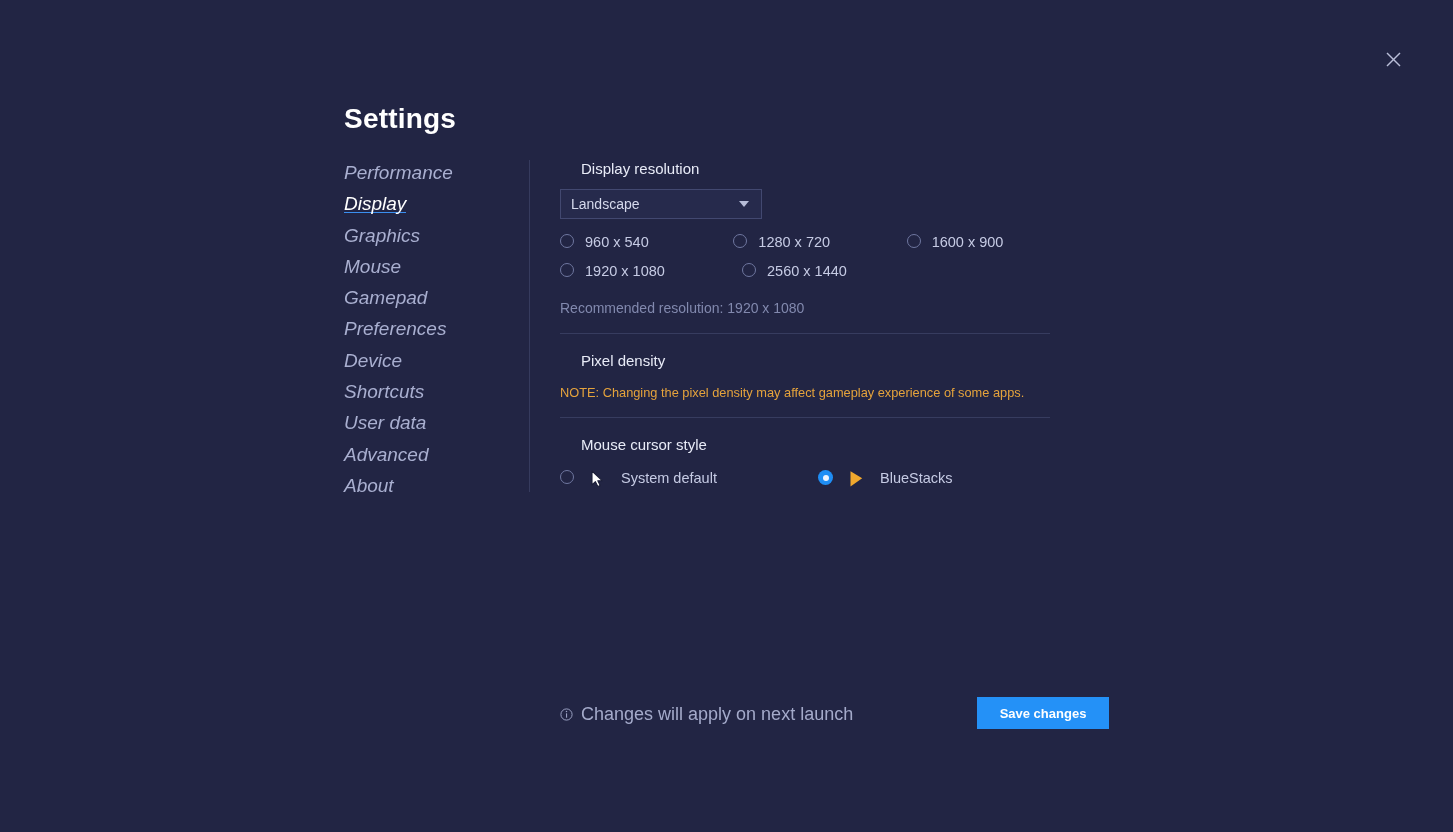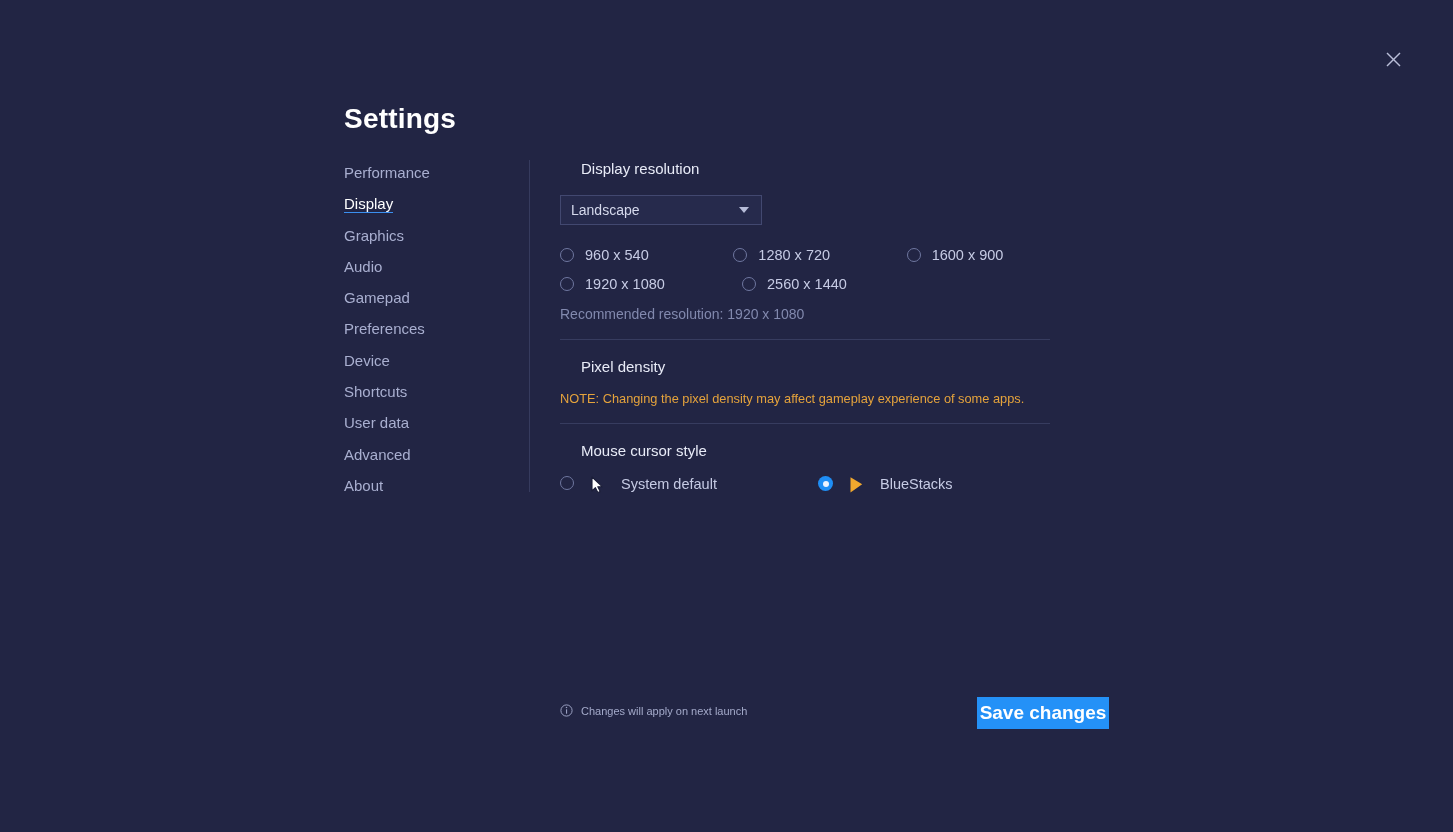--- a/index.html
+++ b/index.html
@@ -27,29 +27,30 @@
     font-size: 28px; font-weight: bold; color: #ffffff;
     letter-spacing: 0.2px;
   }
 
   
   .sidebar {
     position: absolute; left: 344px; top: 163px;
     width: 170px;
   }
   .sidebar-item {
-    font-size: 15px;
+    font-size: 19px;
     color: #a9afd0;
     padding: 0;
     margin-bottom: 18.5px;
     height: 19px;
     line-height: 19px;
     cursor: pointer;
     display: inline-block;
     width: auto;
+    font-style: italic;
   }
   .sidebar-row { height: 19px; margin-bottom: 12.3px; }
   .sidebar-item.active {
     color: #ffffff;
     border-bottom: 1.5px solid #3b8ff0;
     padding-bottom: 3px;
   }
 
   
   .v-sep {
@@ -62,21 +63,21 @@
   .content {
     position: absolute; left: 560px; top: 160px;
     width: 520px;
   }
   .section-title {
     font-size: 15px; color: #e8ebf7; margin-bottom: 0;
     height: 18px; line-height: 18px; margin-left: 21px;
   }
 
   .select-box {
-    margin-top: 17px;
+    margin-top: 11px;
     width: 202px; height: 30px;
     border: 1px solid #424870;
     background: #262a4c;
     display: flex; align-items: center;
     padding: 0 10px;
     cursor: pointer;
     position: relative;
   }
   .select-box .sel-val {
     font-size: 14px; color: #d5d9ec; flex: 1;
@@ -87,21 +88,21 @@
     border-right: 5px solid transparent;
     border-top: 6px solid #b6bcd8;
     margin-right: 2px;
   }
 
   
   .radio-grid { margin-top: 15px; }
   .radio-row { display: flex; height: 29px; align-items: center; }
   .radio-cell {
     width: 182px;
-    display: flex; align-items: center;
+    display: flex; 
     cursor: pointer;
     height: 29px;
   }
   .radio {
     width: 14px; height: 14px; border-radius: 50%;
     border: 1.4px solid #6f77a0;
     flex: 0 0 14px;
     position: relative;
     background: transparent;
   }
@@ -146,28 +147,28 @@
     display: flex; align-items: center; justify-content: center;
   }
   .cursor-text { font-size: 14.5px; color: #c6cbe4; margin-left: 13px; }
 
   
   .footer-note {
     position: absolute; left: 560px; top: 704px;
     display: flex; align-items: center;
   }
   .info-icon { margin-right: 8px; display: flex; }
-  .footer-note-text { font-size: 11px; color: #a4aaca; }
+  .footer-note-text { font-size: 18px; color: #a4aaca; }
 
   .save-btn {
     position: absolute; left: 977px; top: 697px;
     width: 132px; height: 32px;
     background: #2491f7;
     color: #ffffff;
-    font-size: 19px; font-weight: bold;
+    font-size: 13px; font-weight: bold;
     border: none;
     display: flex; align-items: center; justify-content: center;
     cursor: pointer;
     font-family: "Liberation Sans", sans-serif;
   }
 </style>
 </head>
 <body>
 
 <div class="root">
@@ -178,21 +179,21 @@
       <line x1="14" y1="1" x2="1" y2="14" stroke="#b9bed8" stroke-width="1.4"></line>
     </svg>
   </div>
 
   <div class="page-title">Settings</div>
 
   <div class="sidebar">
     <div class="sidebar-row"><span class="sidebar-item">Performance</span></div>
     <div class="sidebar-row"><span class="sidebar-item active">Display</span></div>
     <div class="sidebar-row"><span class="sidebar-item">Graphics</span></div>
-    <div class="sidebar-row"><span class="sidebar-item">Audio</span></div>
+    <div class="sidebar-row"><span class="sidebar-item">Mouse</span></div>
     <div class="sidebar-row"><span class="sidebar-item">Gamepad</span></div>
     <div class="sidebar-row"><span class="sidebar-item">Preferences</span></div>
     <div class="sidebar-row"><span class="sidebar-item">Device</span></div>
     <div class="sidebar-row"><span class="sidebar-item">Shortcuts</span></div>
     <div class="sidebar-row"><span class="sidebar-item">User data</span></div>
     <div class="sidebar-row"><span class="sidebar-item">Advanced</span></div>
     <div class="sidebar-row"><span class="sidebar-item">About</span></div>
   </div>
 
   <div class="v-sep"></div>

